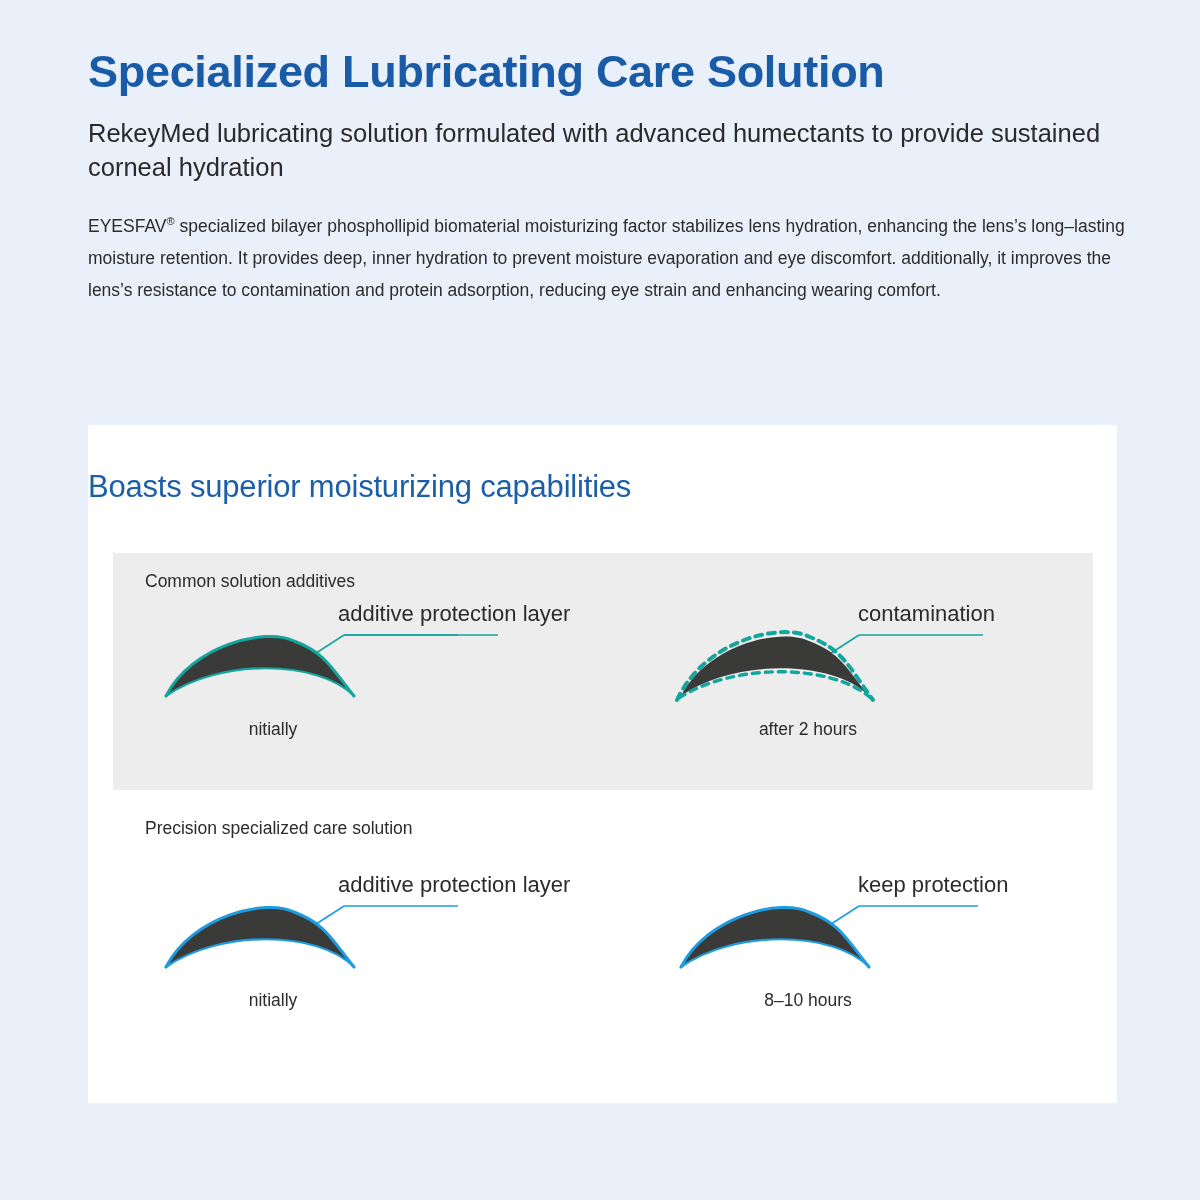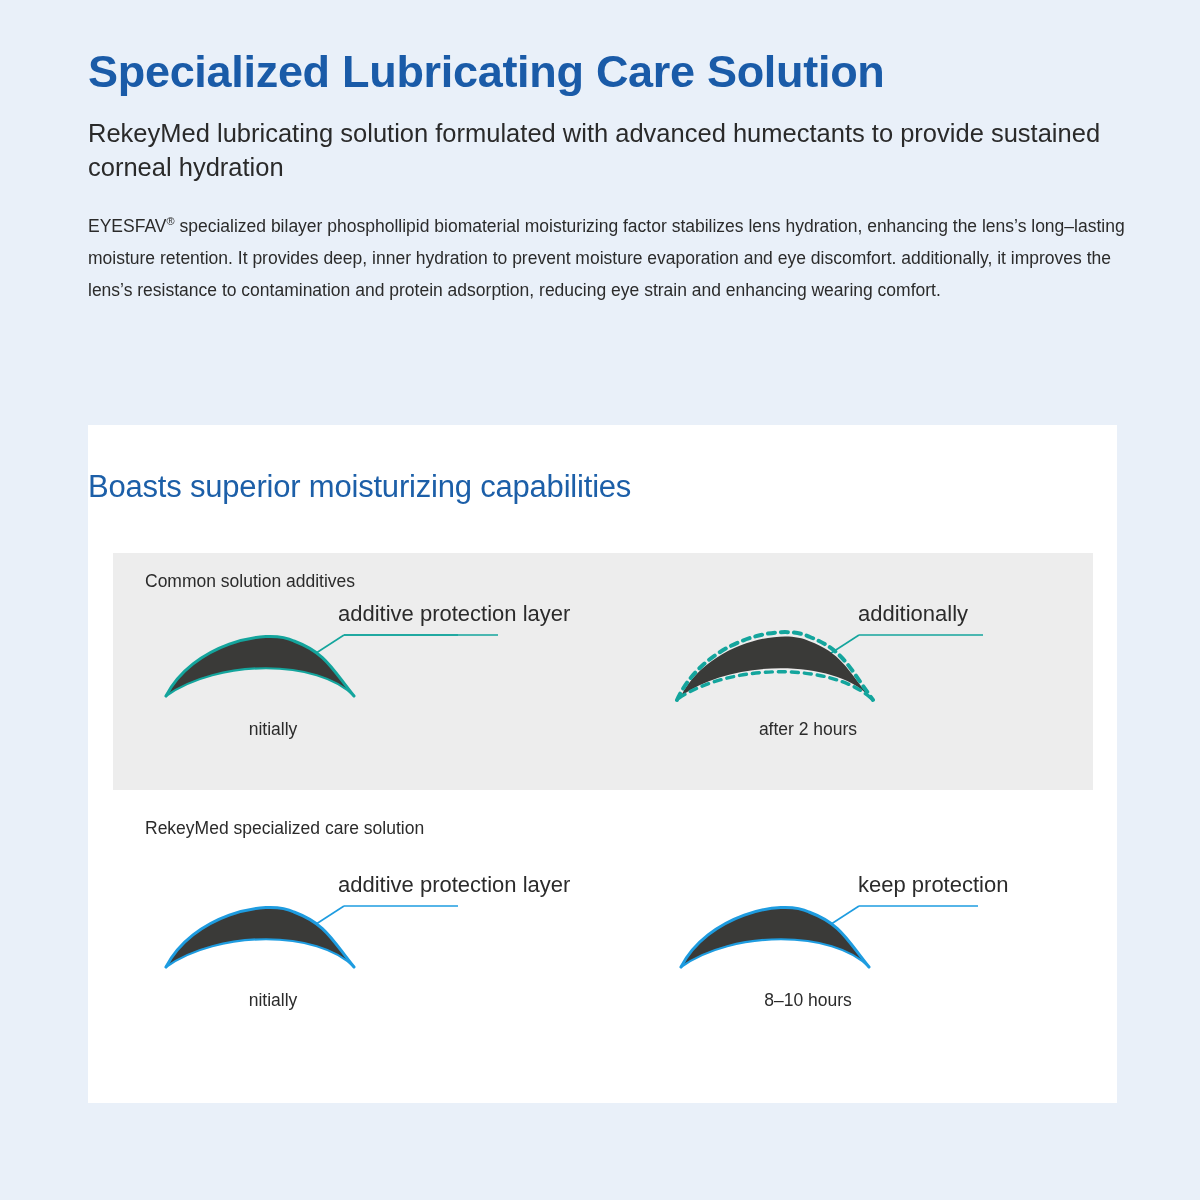--- a/index.html
+++ b/index.html
@@ -187,30 +187,30 @@
       <div class="specimen spec-right">
         <div class="spec-figure">
           <svg width="440" height="120" viewBox="0 0 440 120">
             <line x1="186" y1="34" x2="310" y2="34" stroke="#14a59d" stroke-width="1.6"></line>
             <line x1="186" y1="34" x2="152" y2="56" stroke="#14a59d" stroke-width="1.6"></line>
             <path d="M 8,95 C 34,44 108,26 136,40 C 168,52 174,68 196,95 C 160,58 60,58 8,95 Z" fill="#3a3a38"></path>
 
             <path d="M 4,99 C 31,40 107,21 137,36 C 170,49 176,66 200,99" fill="none" stroke="#14a59d" stroke-width="4" stroke-linecap="round" stroke-dasharray="7 6"></path>
             <path d="M 6,97 C 60,62 158,62 198,97" fill="none" stroke="#14a59d" stroke-width="3.4" stroke-linecap="round" stroke-dasharray="7 6"></path>
           </svg>
-          <div class="callout">additionally</div>
+          <div class="callout">contamination</div>
           <div class="spec-caption">after 2 hours</div>
         </div>
       </div>
 
     </div>
   </div>
 
   <div class="row row-bottom">
-    <div class="row-label">RekeyMed specialized care solution</div>
+    <div class="row-label">Precision specialized care solution</div>
 
     <div class="specimens">
 
       <div class="specimen spec-left">
         <div class="spec-figure">
           <svg width="440" height="120" viewBox="0 0 440 120">
             <line x1="186" y1="34" x2="300" y2="34" stroke="#1e9ce0" stroke-width="1.6"></line>
             <line x1="186" y1="34" x2="152" y2="56" stroke="#1e9ce0" stroke-width="1.6"></line>
             <path d="M 8,95 C 34,44 108,26 136,40 C 168,52 174,68 196,95 C 160,58 60,58 8,95 Z" fill="#3a3a38"></path>
             <path d="M 8,95 C 34,44 108,26 136,40 C 168,52 174,68 196,95" fill="none" stroke="#1e9ce0" stroke-width="3" stroke-linecap="round"></path>

